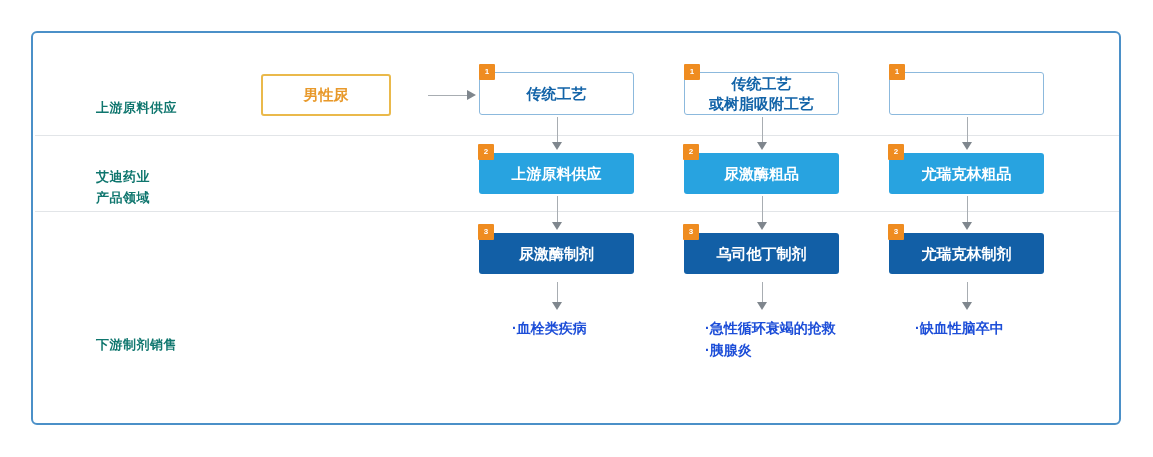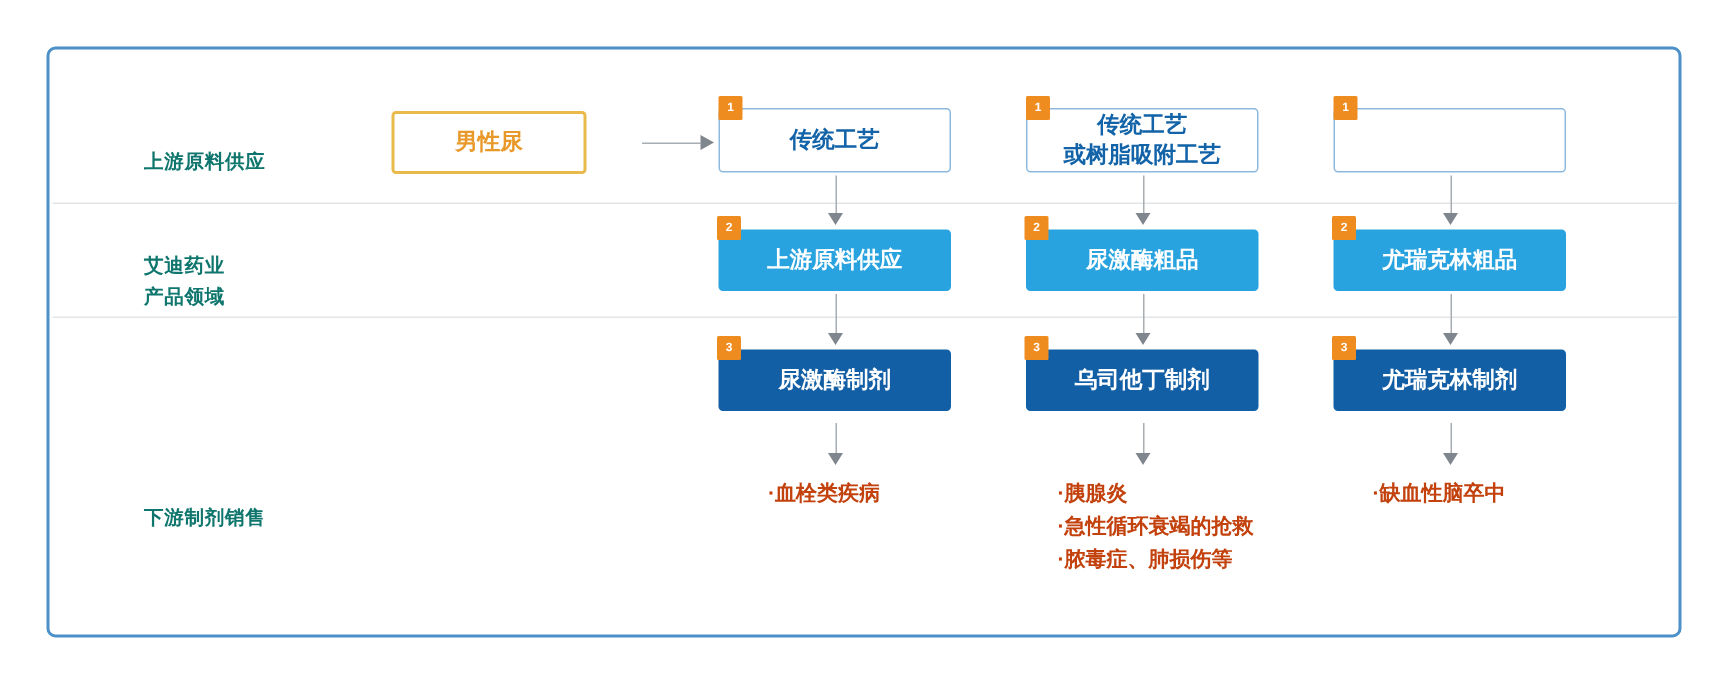--- a/index.html
+++ b/index.html
@@ -127,21 +127,21 @@
   .h-arrow .head{
     width:0;height:0;
     border-top:5px solid transparent;
     border-bottom:5px solid transparent;
     border-left:9px solid #7f868d;
   }
 
   
   .indications{
     position:absolute;
-    color:#c2410c;
+    color:#1d4ed8;
     font-size:14px;
     font-weight:bold;
     line-height:22px;
   }
   .indications div{white-space:nowrap;}
 </style>
 </head>
 <body>
 
 <div class="frame">
@@ -226,23 +226,22 @@
   <span class="badge">3</span>
   <span>乌司他丁制剂</span>
 </div>
 
 <div class="v-arrow" style="left:756px;top:282px;height:28px;">
   <div class="stem"></div>
     <div class="head"></div>
 </div>
 
 <div class="indications" style="left:705px;top:317px;">
+  <div>·急性循环衰竭的抢救</div>
   <div>·胰腺炎</div>
-  <div>·急性循环衰竭的抢救</div>
-  <div>·脓毒症、肺损伤等</div>
 </div>
 
 <div class="box box-process" style="left:889px;top:72px;width:155px;height:43px;">
   <span class="badge">1</span>
 </div>
 
 <div class="v-arrow" style="left:961px;top:117px;height:33px;">
   <div class="stem"></div>
     <div class="head"></div>
 </div>

